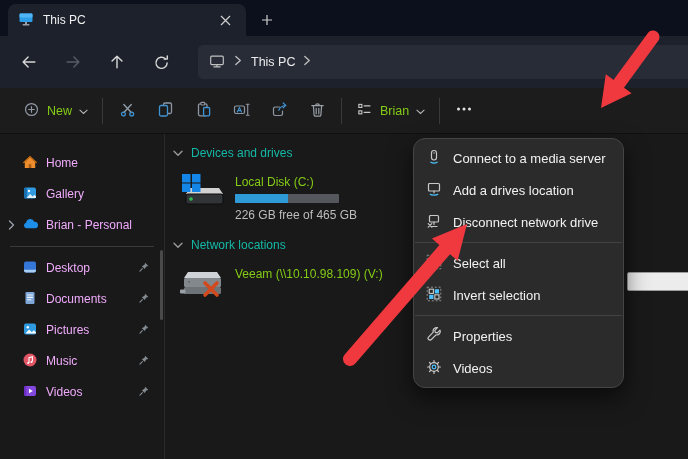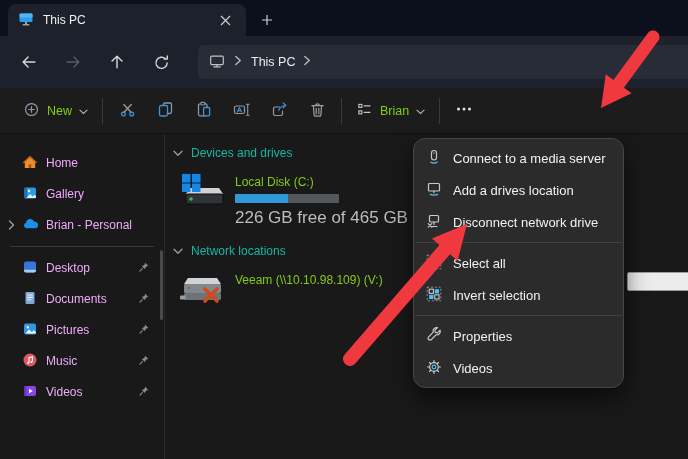--- a/index.html
+++ b/index.html
@@ -41,21 +41,21 @@
   .side-scroll { position:absolute; right:1px; top:116px; width:3px; height:70px; background:#4a4a4a; border-radius:2px; }
   .pane-divider { position:absolute; left:164px; top:134px; width:1px; height:325px; background:#2a2a2a; }
   .main { position:absolute; left:165px; top:134px; width:523px; height:325px; }
   .section-head { display:flex; align-items:center; gap:8px; padding:12px 0 6px 8px; }
   .section-title { font-size:12px; color:#14b8a6; }
   .drive-row { display:flex; align-items:flex-start; padding:6px 0 4px 14px; gap:10px; }
   .drive-meta { padding-top:3px; }
   .drive-name { font-size:12px; color:#84cc16; margin-bottom:5px; }
   .disk-bar { width:104px; height:9px; background:#54575c; border-radius:1px; overflow:hidden; margin-bottom:5px; }
   .disk-fill { height:100%; background:#2e9bd6; }
-  .drive-caption { font-size:17px; color:#bdbdbd; }
+  .drive-caption { font-size:12px; color:#bdbdbd; }
   
   .menu { position:absolute; left:413px; top:138px; width:211px; background:#2b2b2b;
           border:1px solid #454545; border-radius:12px; padding:3px 0;
           box-shadow:0 10px 24px rgba(0,0,0,.6); z-index:5; }
   .menu-item { height:32px; display:flex; align-items:center; gap:11px; padding:0 12px; font-size:13px; color:#f2f2f2; }
   .menu-item svg { flex:0 0 auto; }
   .menu-sep { height:1px; background:#424242; margin:4px 1px; }
   
   .tooltip-fragment { position:absolute; left:627px; top:272px; width:66px; height:19px;
                       background:#ececec; border:1px solid #9c9c9c; border-radius:2px; z-index:4; }

